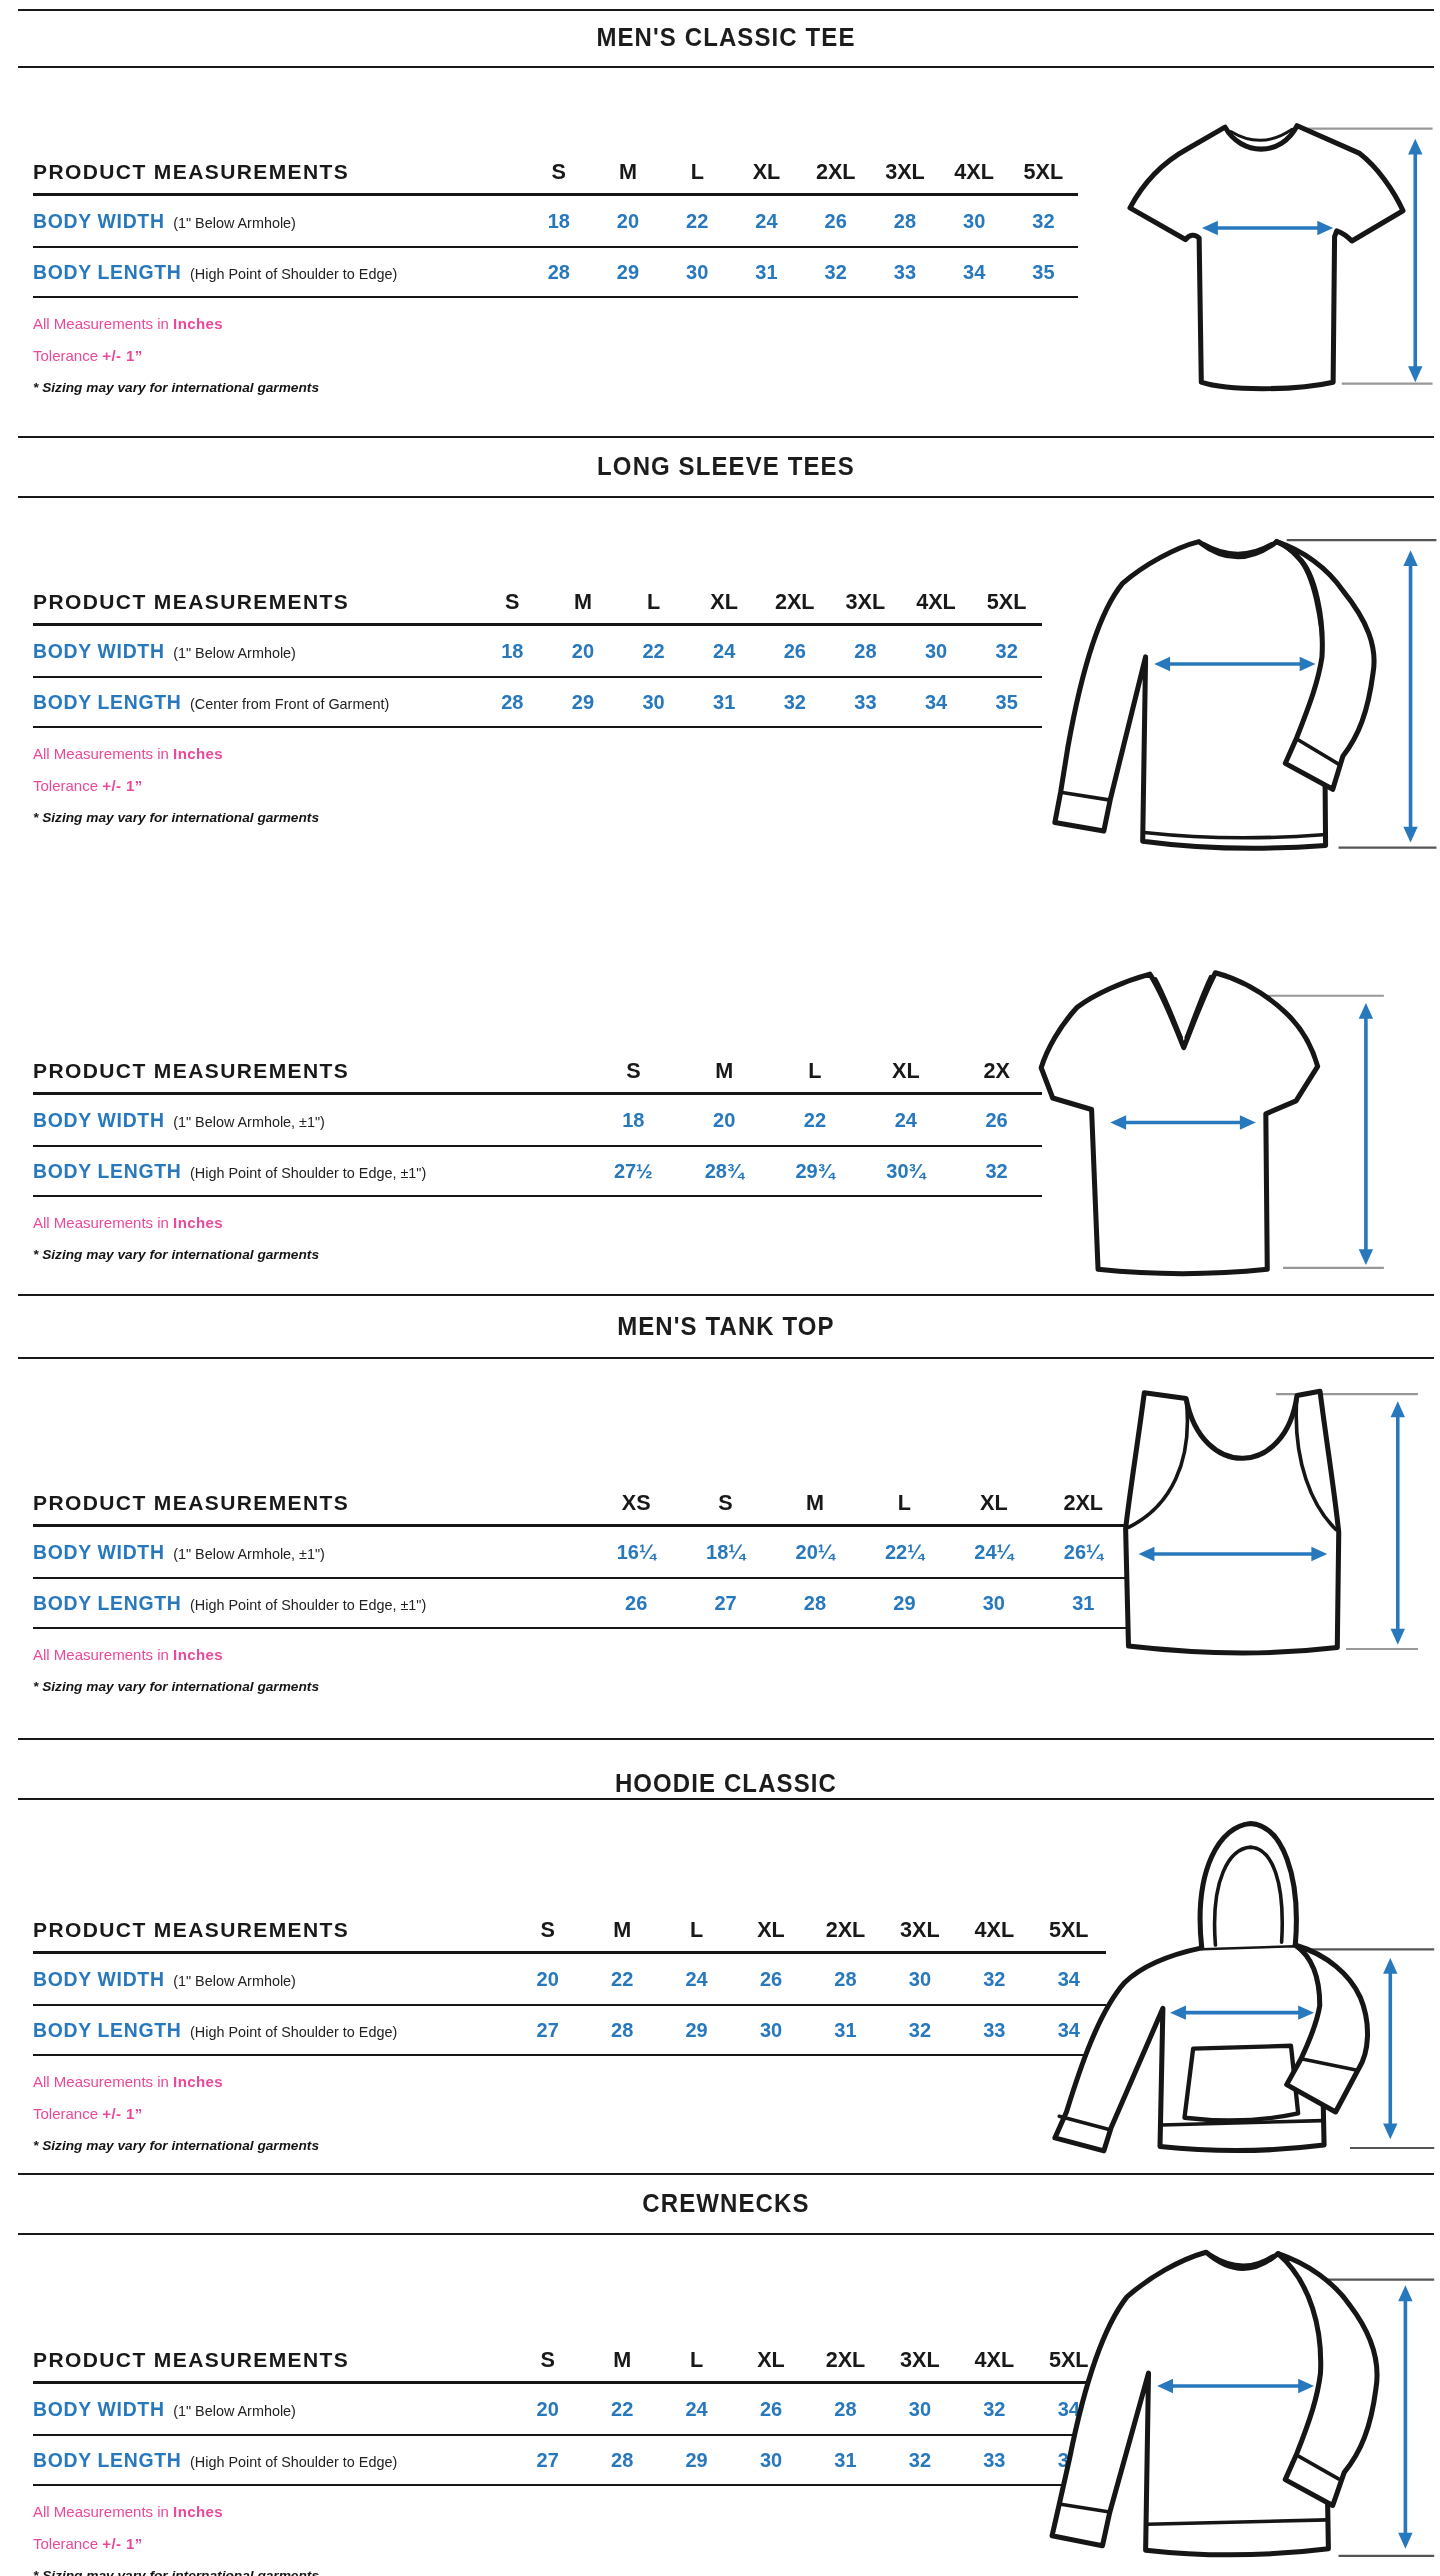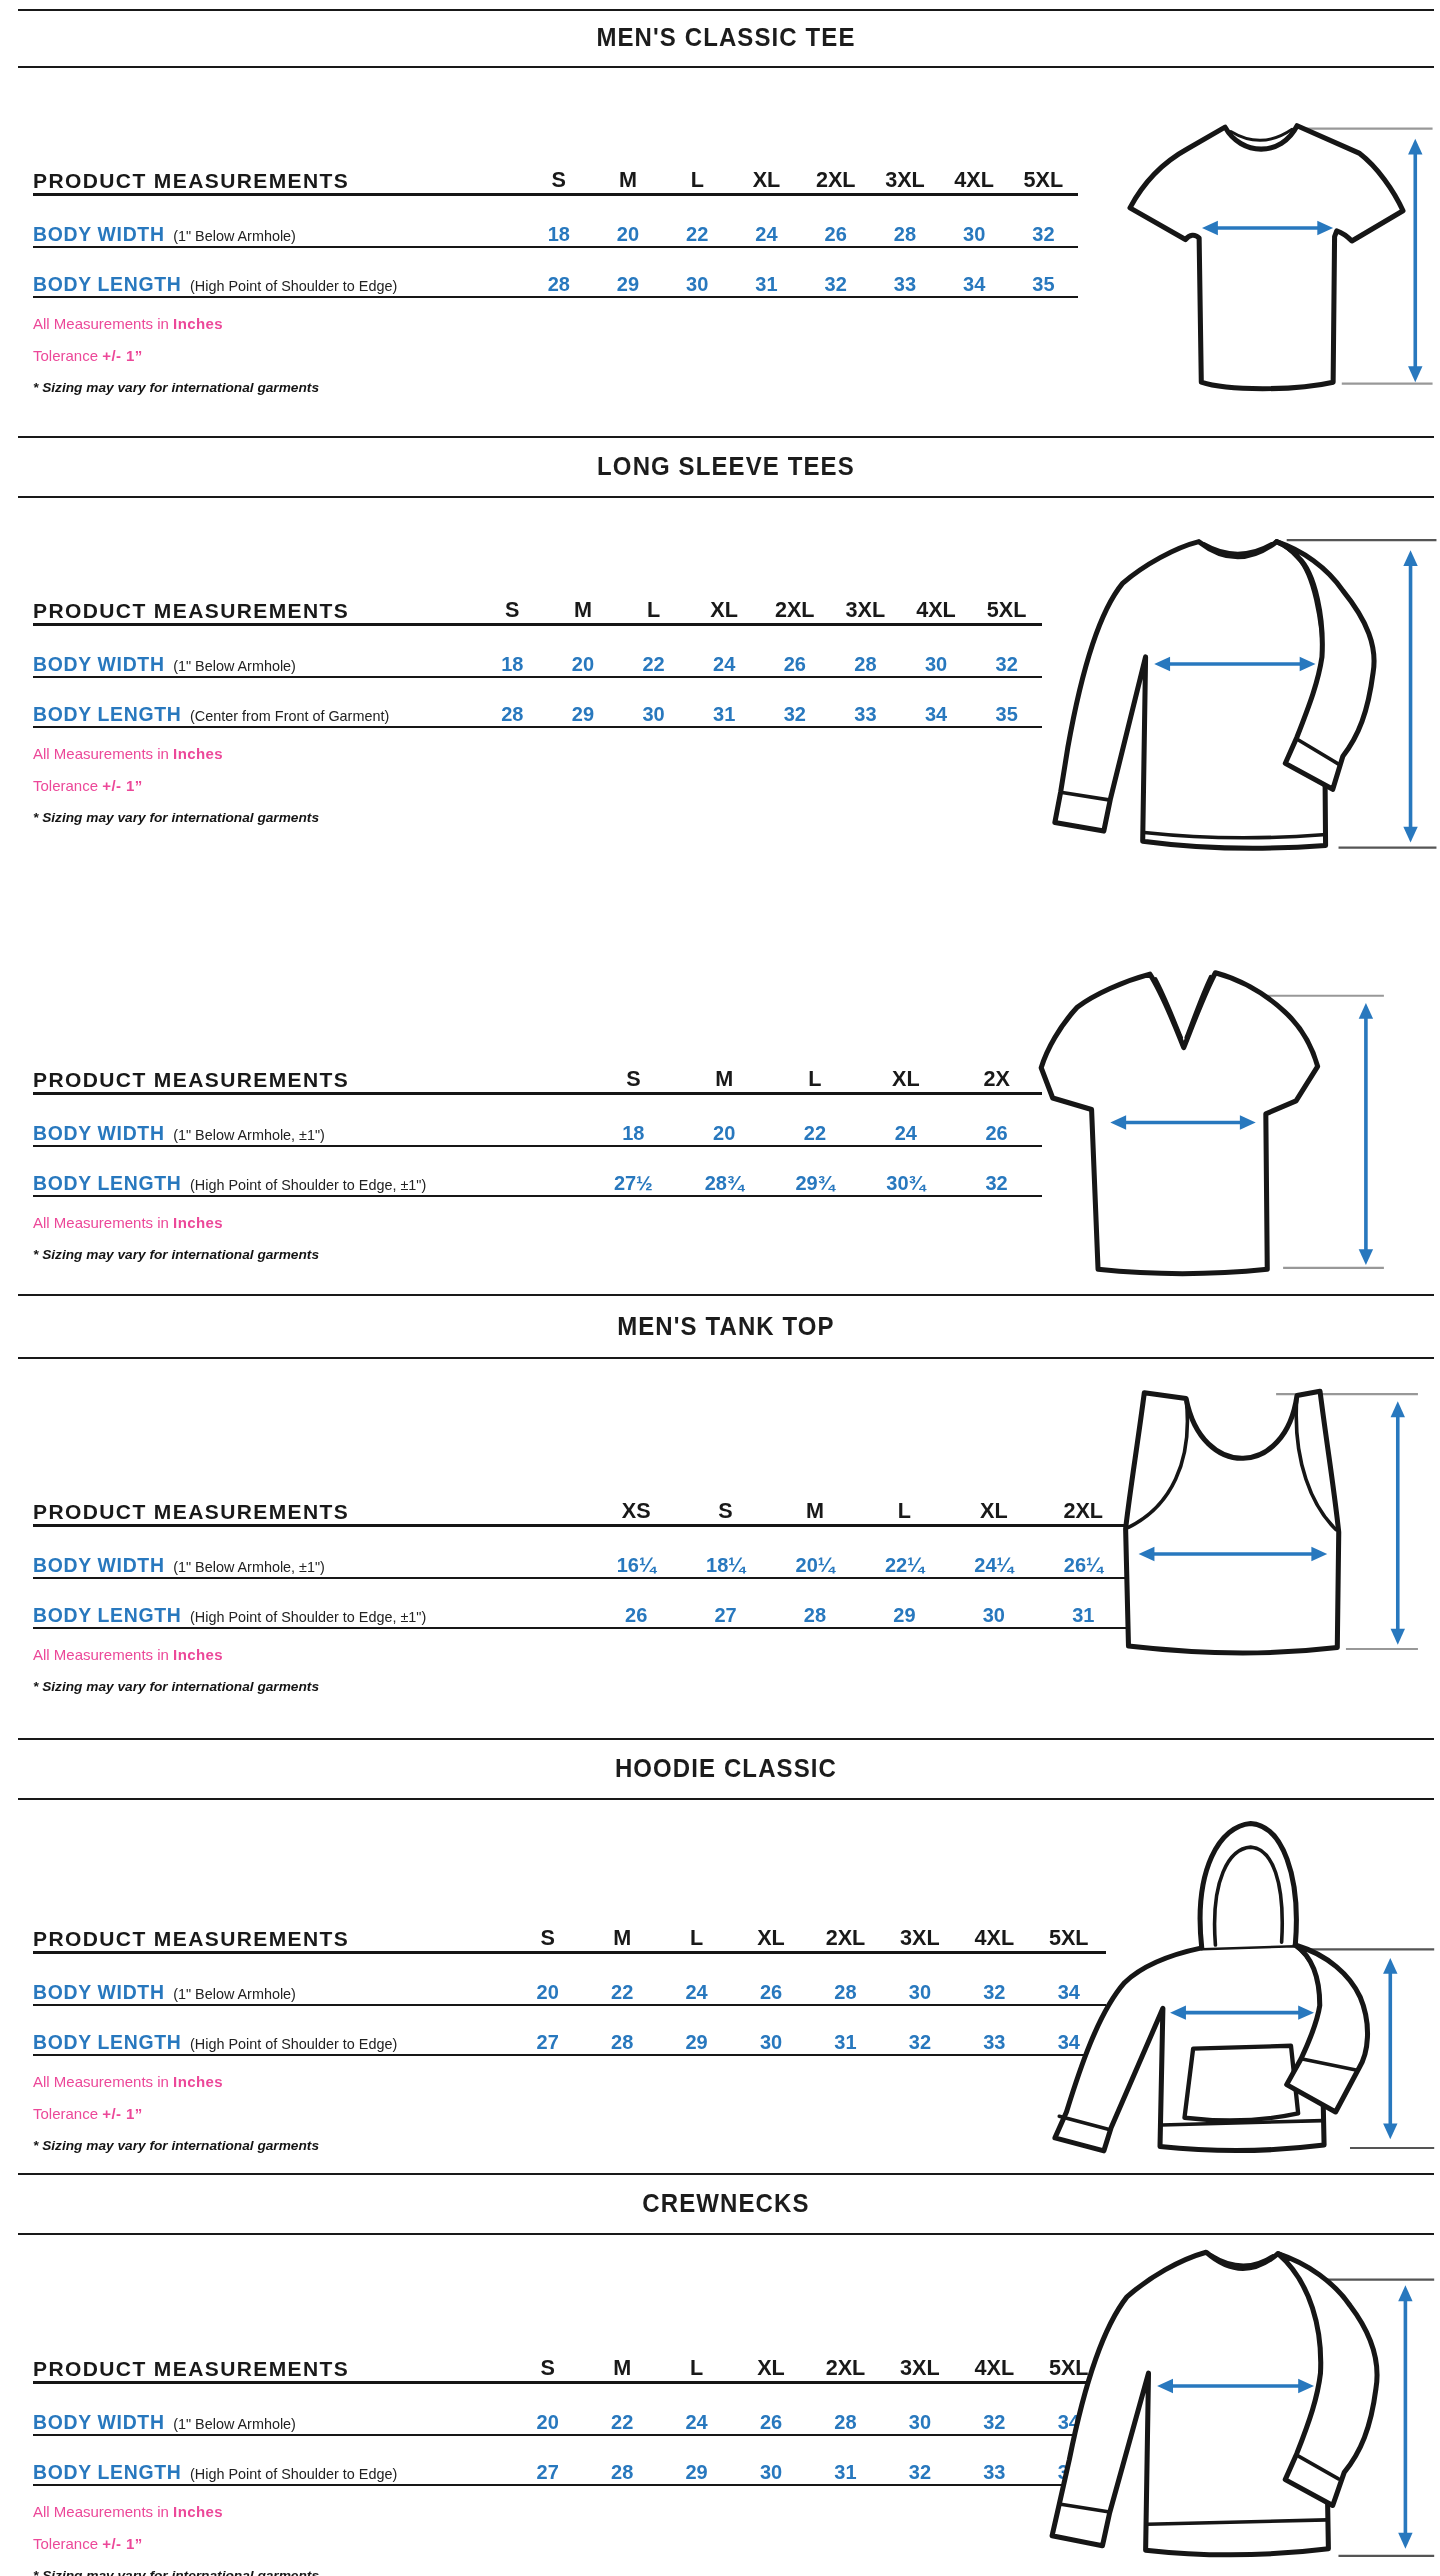--- a/index.html
+++ b/index.html
@@ -13,21 +13,21 @@
     position:absolute;left:14.4px;right:11.5px;
     border-top:2.9px solid #191919;border-bottom:2.9px solid #191919;
     display:flex;align-items:center;justify-content:center;
   }
   .title-bar h2{
     margin:0;font-size:24px;font-weight:bold;letter-spacing:1.1px;color:#1c1c1c;
     transform:scaleY(1.05);
   }
   
   .mtable{position:absolute;left:29px;}
-  .row{display:flex;align-items:flex-end;}
+  .row{display:flex;align-items:center;}
   .row.head{height:43px;border-bottom:3.6px solid #161616;}
   .row.head .label{font-size:21px;font-weight:bold;letter-spacing:1.4px;color:#191919;}
   .row.head .cell{font-size:21.6px;font-weight:bold;color:#191919;}
   .row.data{height:50px;border-bottom:2.2px solid #161616;}
   .row.data.last{height:48px;border-bottom:2.9px solid #161616;}
   .label{width:var(--label,47%);display:flex;align-items:baseline;gap:8.6px;}
   .rname{font-size:19.4px;font-weight:bold;color:#2878be;letter-spacing:0.7px;white-space:nowrap;}
   .rnote{font-size:14.4px;color:#222222;white-space:nowrap;}
   .cell{flex:1;text-align:center;}
   .cell.blue{color:#2878be;font-weight:bold;font-size:20px;}
@@ -301,21 +301,21 @@
     </g>
     <g class="arrow">
       <line x1="434" y1="74" x2="434" y2="376"></line>
       <polygon points="434,56 424,78 444,78"></polygon>
       <polygon points="434,394 424,372 444,372"></polygon>
     </g>
   </svg>
 </div>
 
 <div class="sec">
-  <div class="title-bar" style="top:1738px;height:58px;">
+  <div class="title-bar" style="top:1738px;height:58px;align-items:flex-end;">
     <h2>HOODIE CLASSIC</h2>
   </div>
   <div class="mtable" style="top:1908px;width:1073px;--label:44.5%;">
     <div class="row head">
       <div class="label">PRODUCT MEASUREMENTS</div>
     <div class="cell">S</div>
         <div class="cell">M</div>
         <div class="cell">L</div>
         <div class="cell">XL</div>
         <div class="cell">2XL</div>

